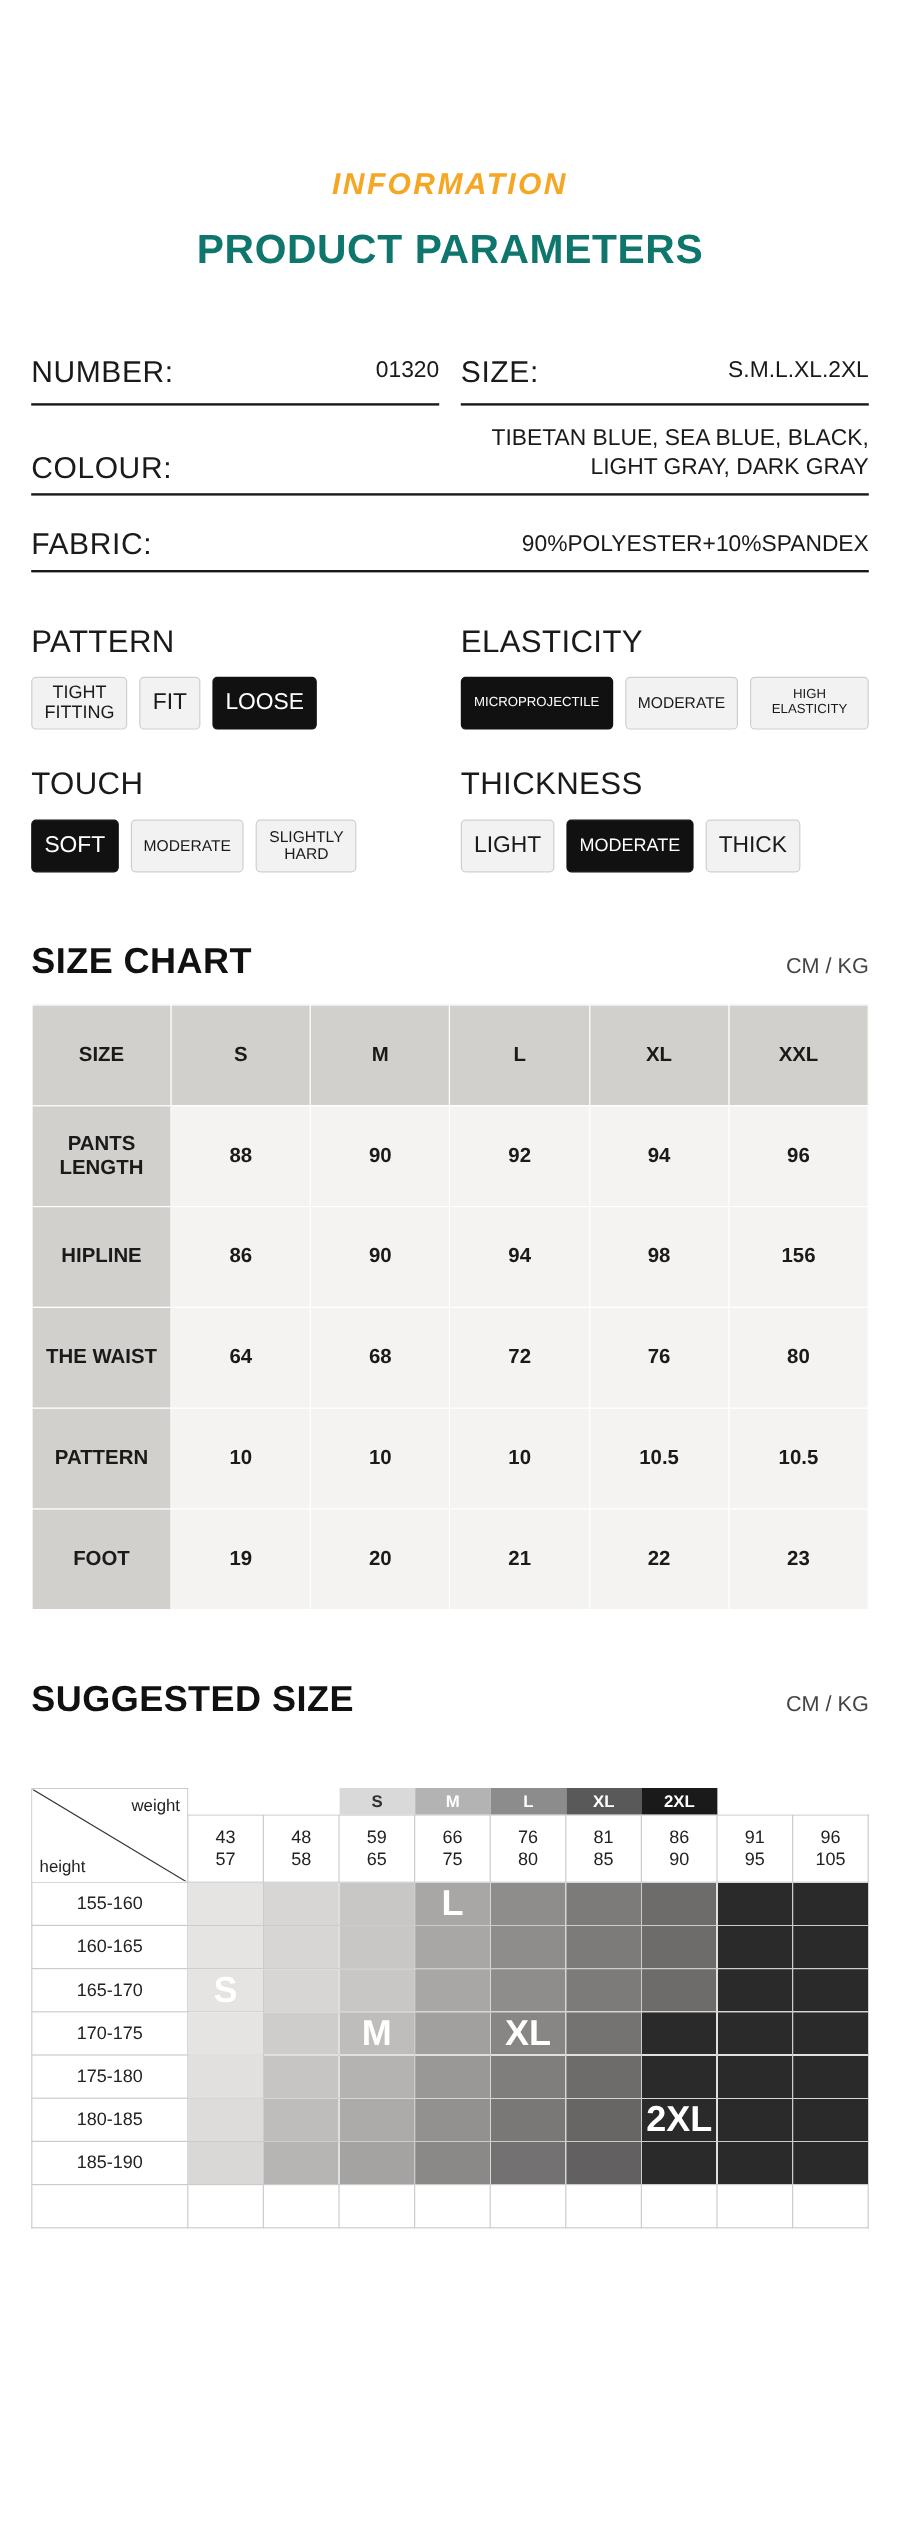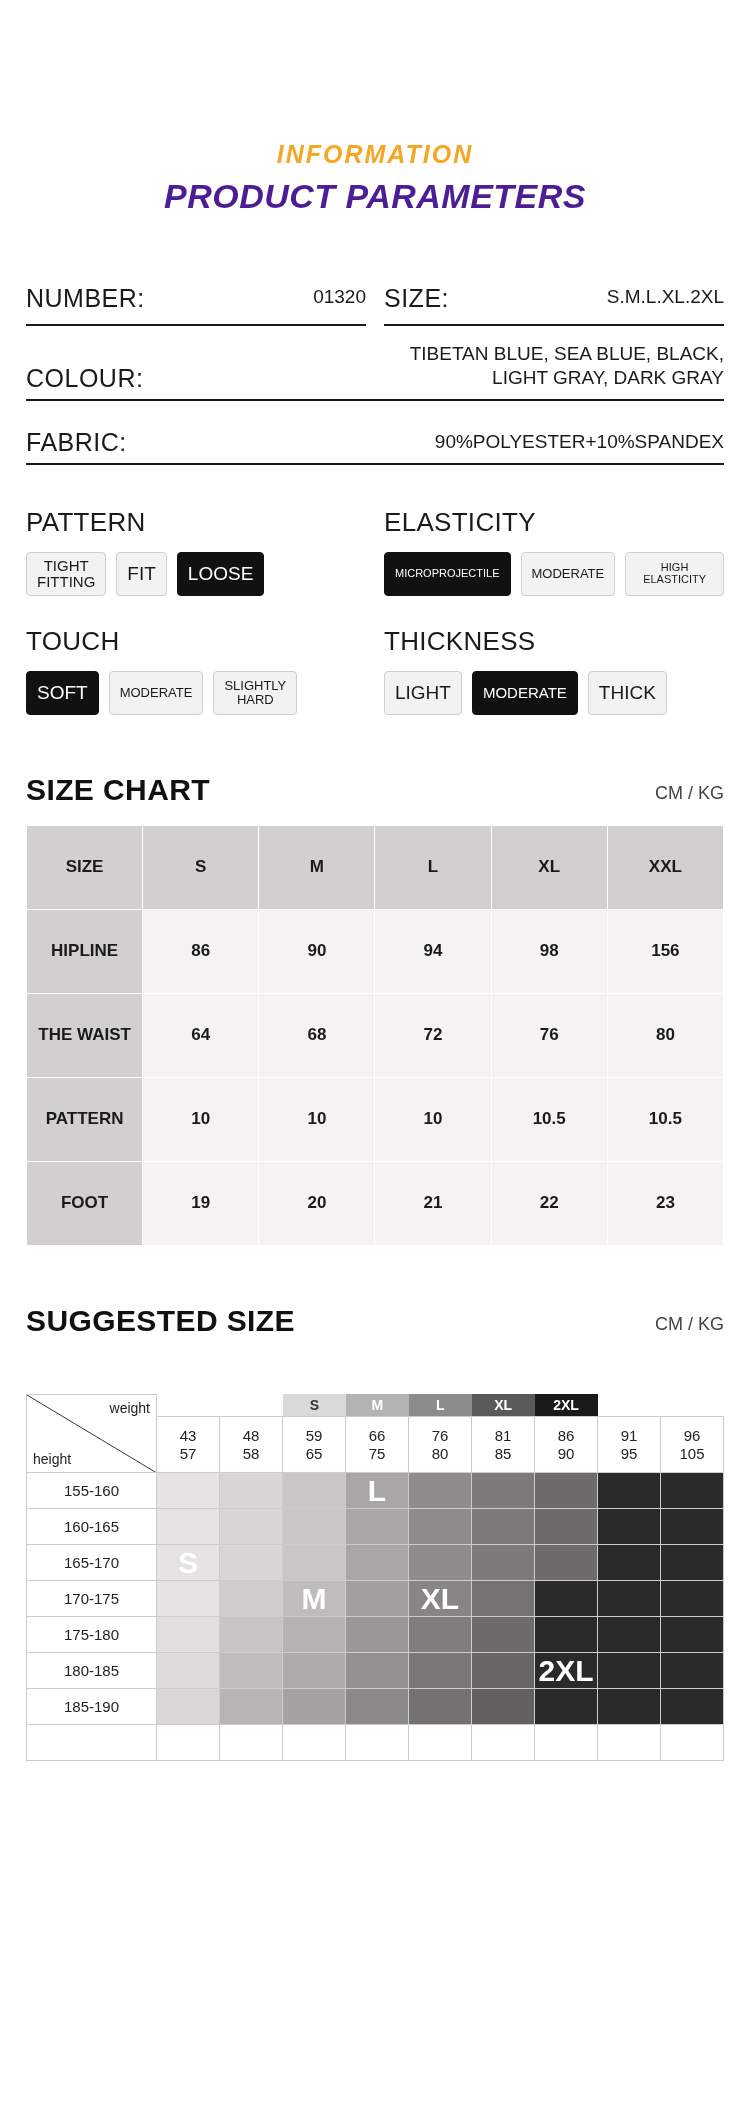--- a/index.html
+++ b/index.html
@@ -15,26 +15,25 @@
   
   .header { text-align: center; padding-top: 140px; }
   .kicker {
     color: #f5a623;
     font-size: 25px;
     font-weight: bold;
     font-style: italic;
     letter-spacing: 2px;
   }
   .title {
-    color: #4c1d95;
+    color: #0f766e;
     font-size: 34px;
     font-weight: bold;
-    font-style: italic;
     letter-spacing: 0.5px;
-    margin-top: 8px;
+    margin-top: 20px;
   }
 
   
   .specs { margin: 62px 26px 0 26px; }
   .spec-row {
     display: flex;
     align-items: flex-end;
     border-bottom: 2px solid #1a1a1a;
     padding-bottom: 6px;
     min-height: 48px;
@@ -272,20 +271,28 @@
         <tr id="sc-head">
           <th>SIZE</th>
           <th>S</th>
           <th>M</th>
           <th>L</th>
           <th>XL</th>
           <th>XXL</th>
         </tr>
       </thead>
     <tbody id="sc-body">
+        <tr>
+          <th>PANTS LENGTH</th>
+          <td>88</td>
+          <td>90</td>
+          <td>92</td>
+          <td>94</td>
+          <td>96</td>
+        </tr>
         <tr>
           <th>HIPLINE</th>
           <td>86</td>
           <td>90</td>
           <td>94</td>
           <td>98</td>
           <td>156</td>
         </tr>
         <tr>
           <th>THE WAIST</th>

